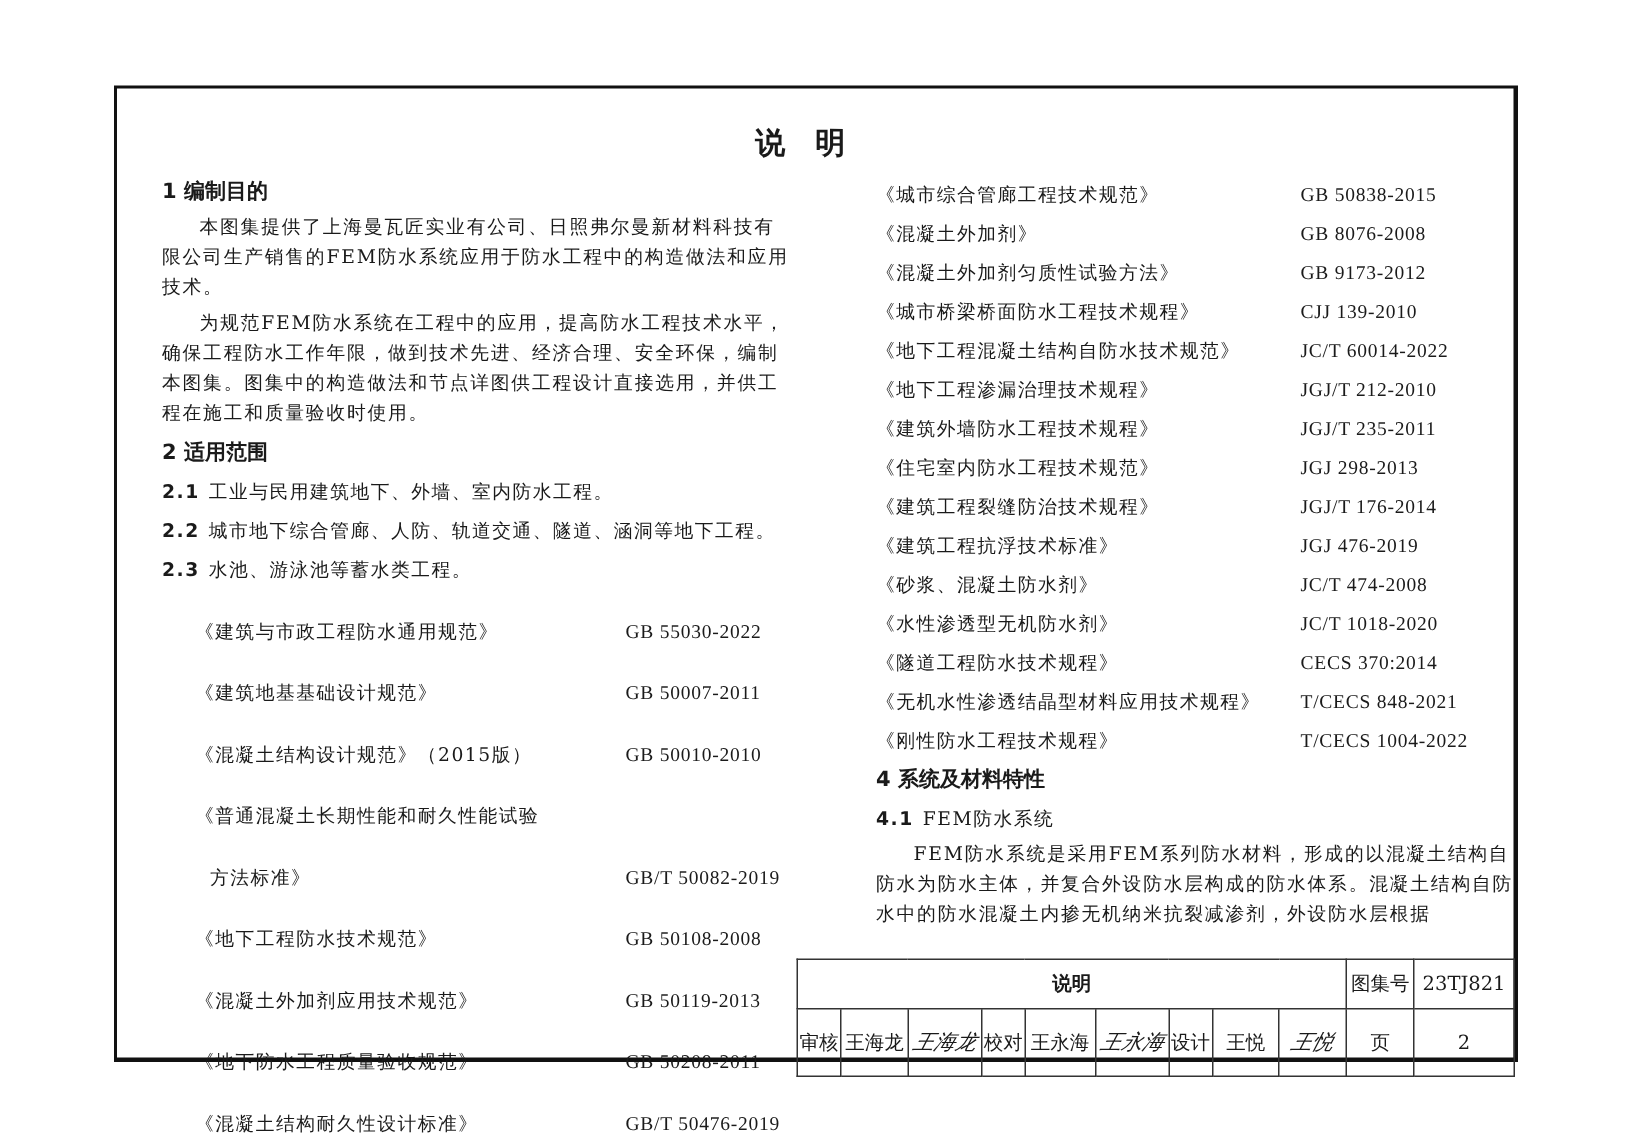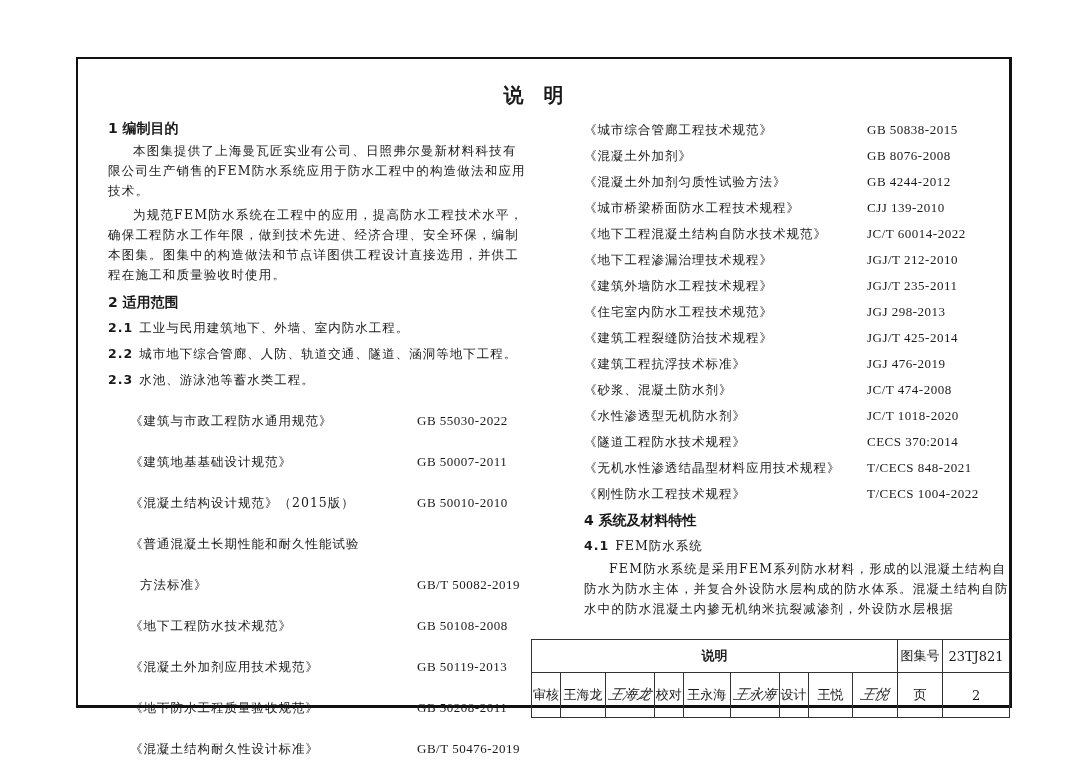--- a/index.html
+++ b/index.html
@@ -86,21 +86,21 @@
     <div class="std">
         <span class="name">《城市综合管廊工程技术规范》</span>
         <span class="code">GB 50838-2015</span>
       </div>
     <div class="std">
         <span class="name">《混凝土外加剂》</span>
         <span class="code">GB 8076-2008</span>
       </div>
     <div class="std">
         <span class="name">《混凝土外加剂匀质性试验方法》</span>
-        <span class="code">GB 4244-2012</span>
+        <span class="code">GB 9173-2012</span>
       </div>
     <div class="std">
         <span class="name">《城市桥梁桥面防水工程技术规程》</span>
         <span class="code">CJJ 139-2010</span>
       </div>
     <div class="std">
         <span class="name">《地下工程混凝土结构自防水技术规范》</span>
         <span class="code">JC/T 60014-2022</span>
       </div>
     <div class="std">
@@ -110,21 +110,21 @@
     <div class="std">
         <span class="name">《建筑外墙防水工程技术规程》</span>
         <span class="code">JGJ/T 235-2011</span>
       </div>
     <div class="std">
         <span class="name">《住宅室内防水工程技术规范》</span>
         <span class="code">JGJ 298-2013</span>
       </div>
     <div class="std">
         <span class="name">《建筑工程裂缝防治技术规程》</span>
-        <span class="code">JGJ/T 425-2014</span>
+        <span class="code">JGJ/T 176-2014</span>
       </div>
     <div class="std">
         <span class="name">《建筑工程抗浮技术标准》</span>
         <span class="code">JGJ 476-2019</span>
       </div>
     <div class="std">
         <span class="name">《砂浆、混凝土防水剂》</span>
         <span class="code">JC/T 474-2008</span>
       </div>
     <div class="std">

